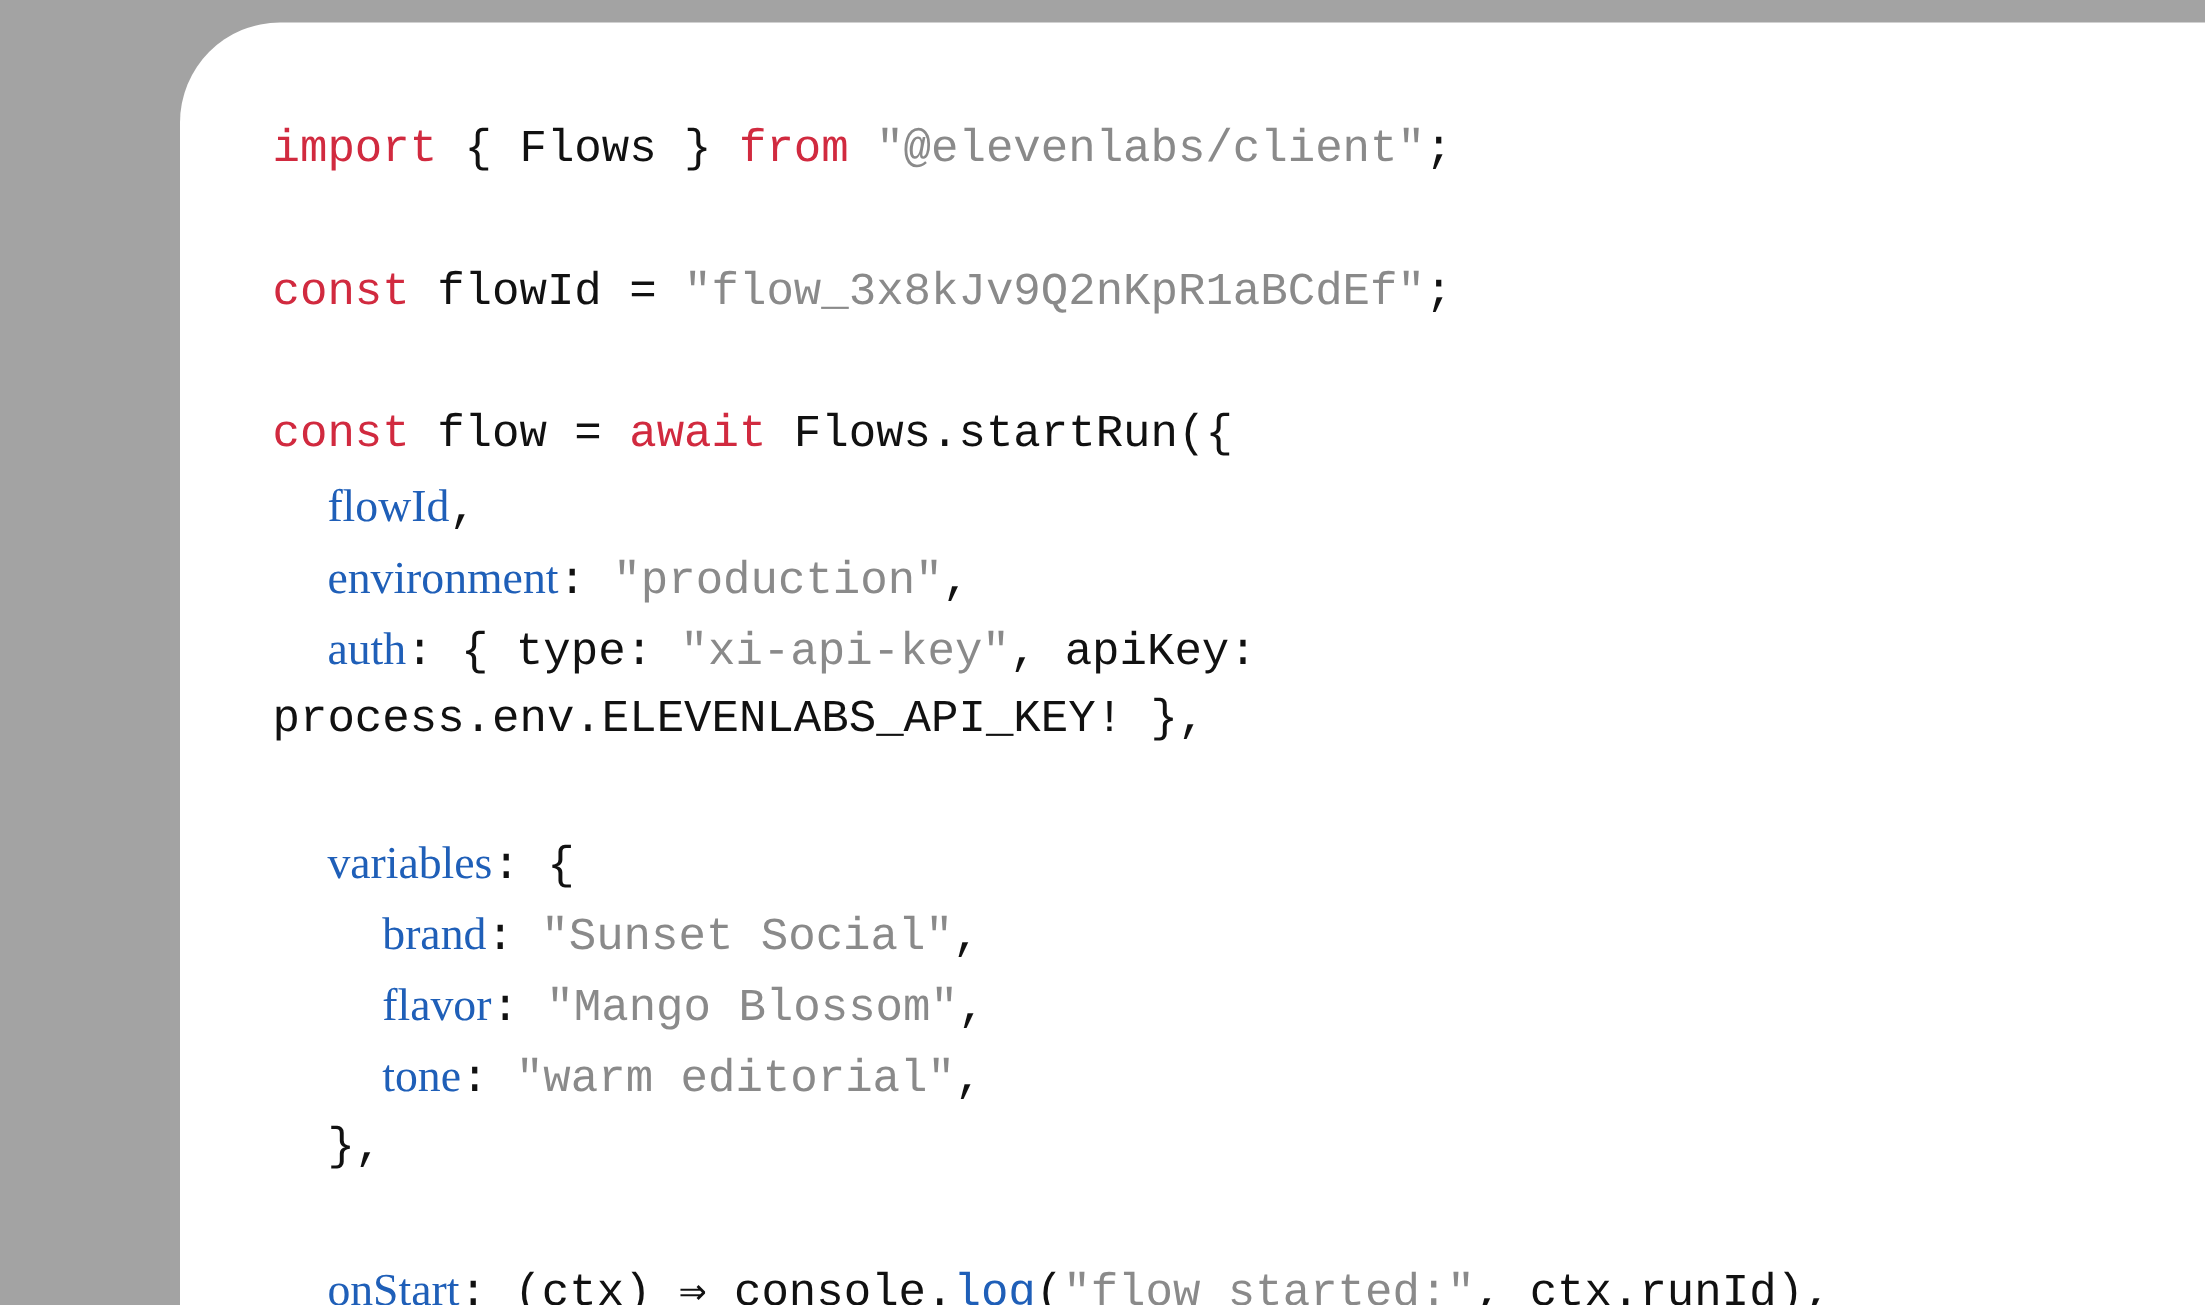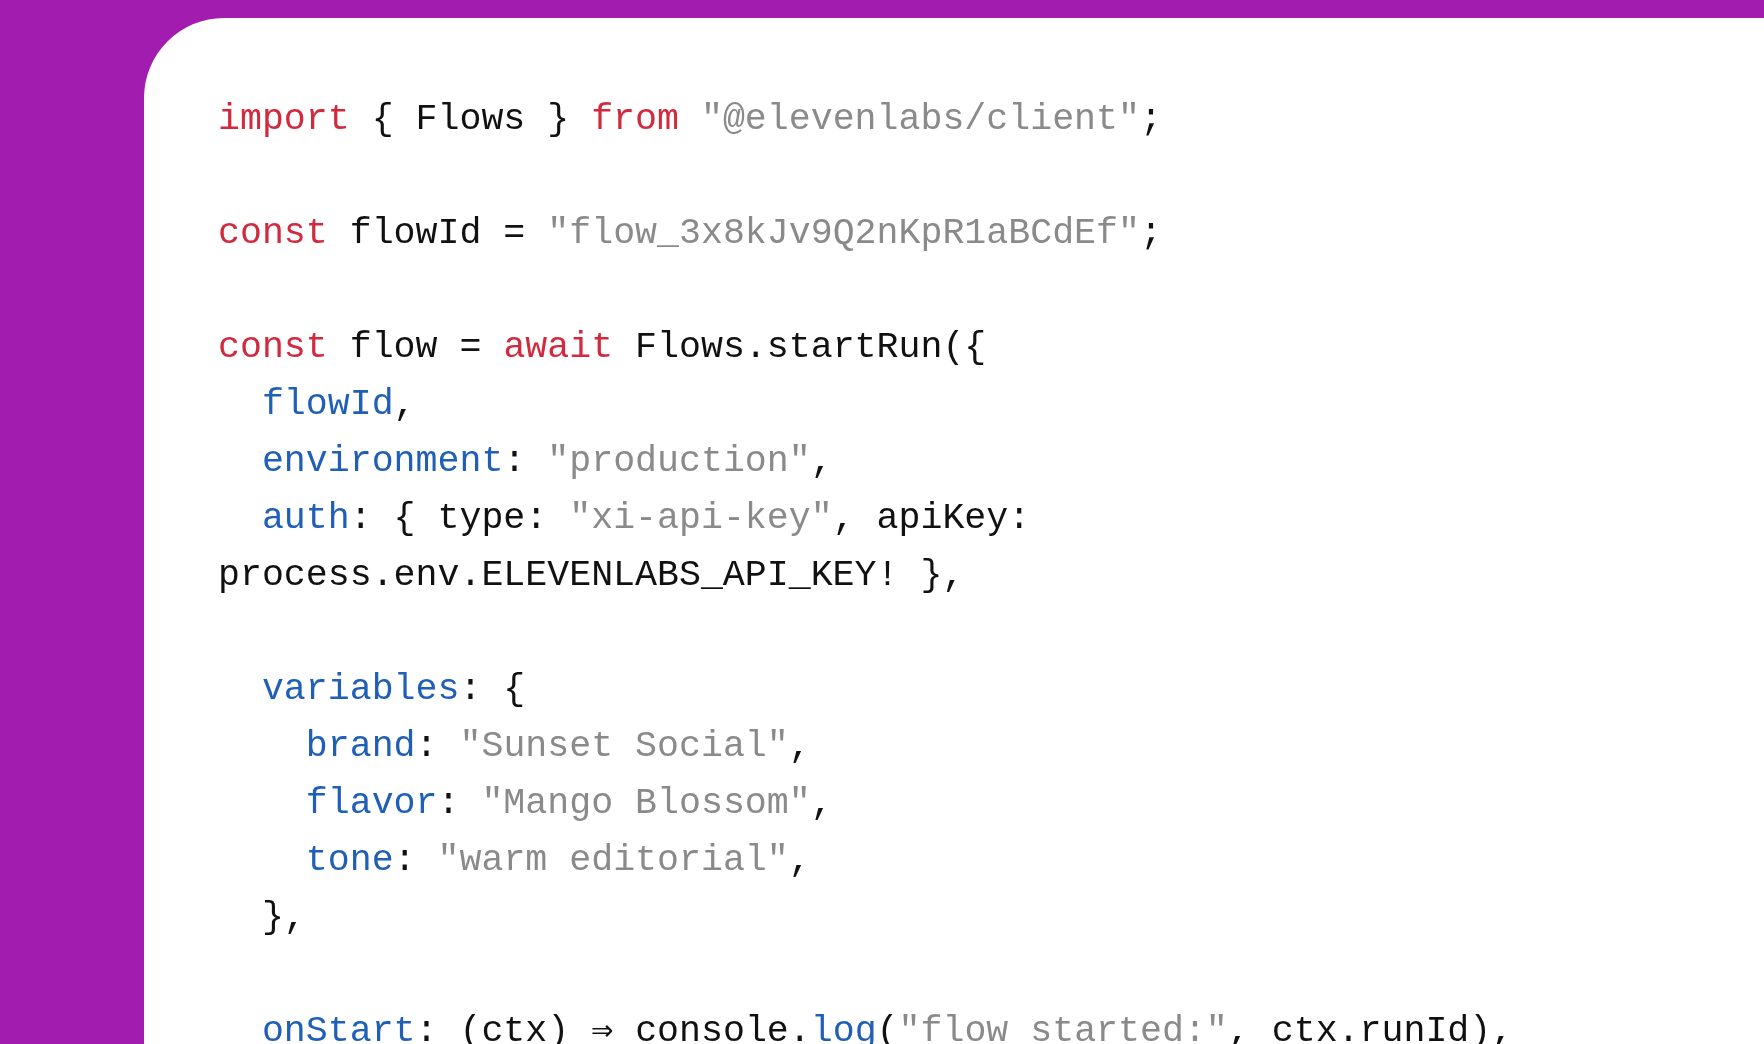--- a/index.html
+++ b/index.html
@@ -7,21 +7,21 @@
       padding: 0;
       background: #000000;
       width: 1764px;
       height: 1044px;
       overflow: hidden;
     }
     .stage {
       position: relative;
       width: 1764px;
       height: 1044px;
-      background: #a21caf;
+      background: #a3a3a3;
       overflow: hidden;
     }
     .panel {
       position: absolute;
       left: 144px;
       top: 18px;
       width: 1640px;
       height: 1100px;
       background: #ffffff;
       border-top-left-radius: 80px;
@@ -32,21 +32,21 @@
       top: 73px;
       margin: 0;
       font-family: "Liberation Mono", "DejaVu Sans Mono", monospace;
       font-size: 36.6px;
       line-height: 57px;
       color: #111111;
       white-space: pre;
     }
     .line { display: block; height: 57px; }
     .kw  { color: #d12a3f; }
-    .prop { color: #1f5fb8; }
+    .prop { color: #1f5fb8; font-family: Liberation Serif, serif; }
     .str { color: #8a8a8a; }
     .fn  { color: #1f5fb8; }
     .pl  { color: #111111; }
   </style>
 </head>
 <body>
 
 <div class="stage">
   <div class="panel">
     <pre class="code" id="code-block"><span class="line"><span class="kw">import</span><span class="pl"> { Flows } </span><span class="kw">from</span><span class="pl"> </span><span class="str">"@elevenlabs/client"</span><span class="pl">;</span></span><span class="line"> </span><span class="line"><span class="kw">const</span><span class="pl"> flowId = </span><span class="str">"flow_3x8kJv9Q2nKpR1aBCdEf"</span><span class="pl">;</span></span><span class="line"> </span><span class="line"><span class="kw">const</span><span class="pl"> flow = </span><span class="kw">await</span><span class="pl"> Flows.startRun({</span></span><span class="line"><span class="pl">  </span><span class="prop">flowId</span><span class="pl">,</span></span><span class="line"><span class="pl">  </span><span class="prop">environment</span><span class="pl">: </span><span class="str">"production"</span><span class="pl">,</span></span><span class="line"><span class="pl">  </span><span class="prop">auth</span><span class="pl">: { type: </span><span class="str">"xi-api-key"</span><span class="pl">, apiKey:</span></span><span class="line"><span class="pl">process.env.ELEVENLABS_API_KEY! },</span></span><span class="line"> </span><span class="line"><span class="pl">  </span><span class="prop">variables</span><span class="pl">: {</span></span><span class="line"><span class="pl">    </span><span class="prop">brand</span><span class="pl">: </span><span class="str">"Sunset Social"</span><span class="pl">,</span></span><span class="line"><span class="pl">    </span><span class="prop">flavor</span><span class="pl">: </span><span class="str">"Mango Blossom"</span><span class="pl">,</span></span><span class="line"><span class="pl">    </span><span class="prop">tone</span><span class="pl">: </span><span class="str">"warm editorial"</span><span class="pl">,</span></span><span class="line"><span class="pl">  },</span></span><span class="line"> </span><span class="line"><span class="pl">  </span><span class="prop">onStart</span><span class="pl">: (ctx) ⇒ console.</span><span class="fn">log</span><span class="pl">(</span><span class="str">"flow started:"</span><span class="pl">, ctx.runId),</span></span></pre>

